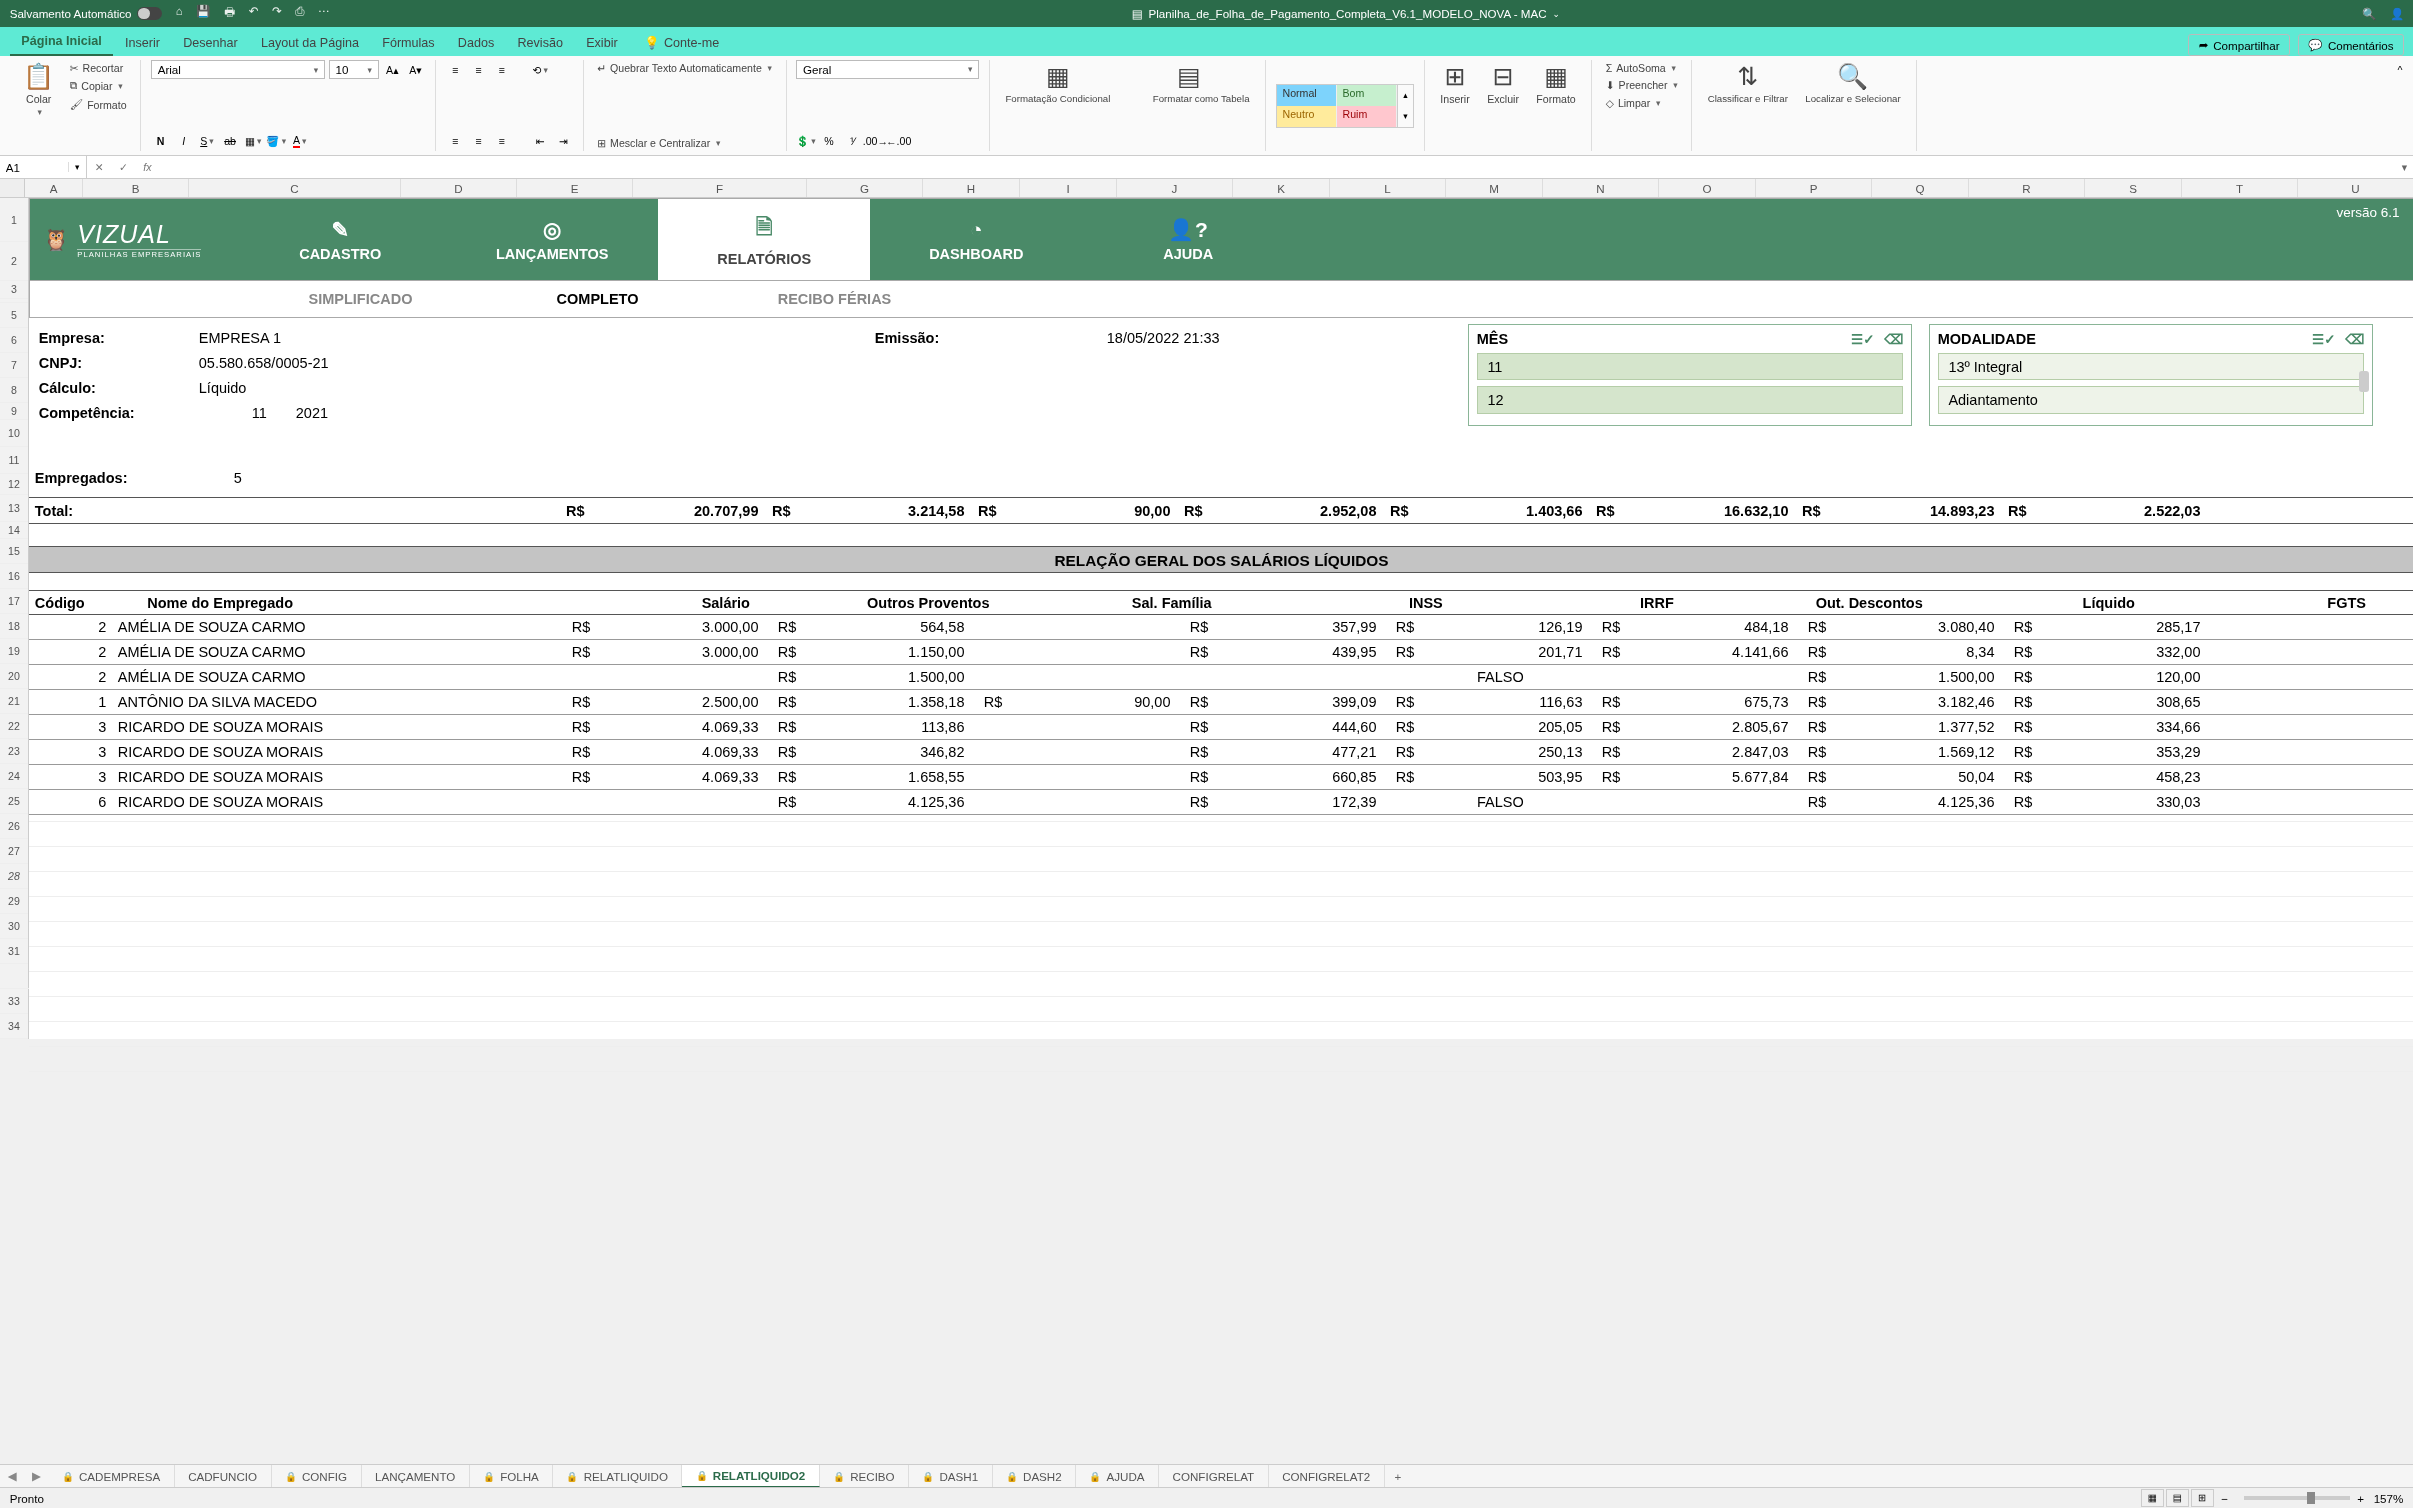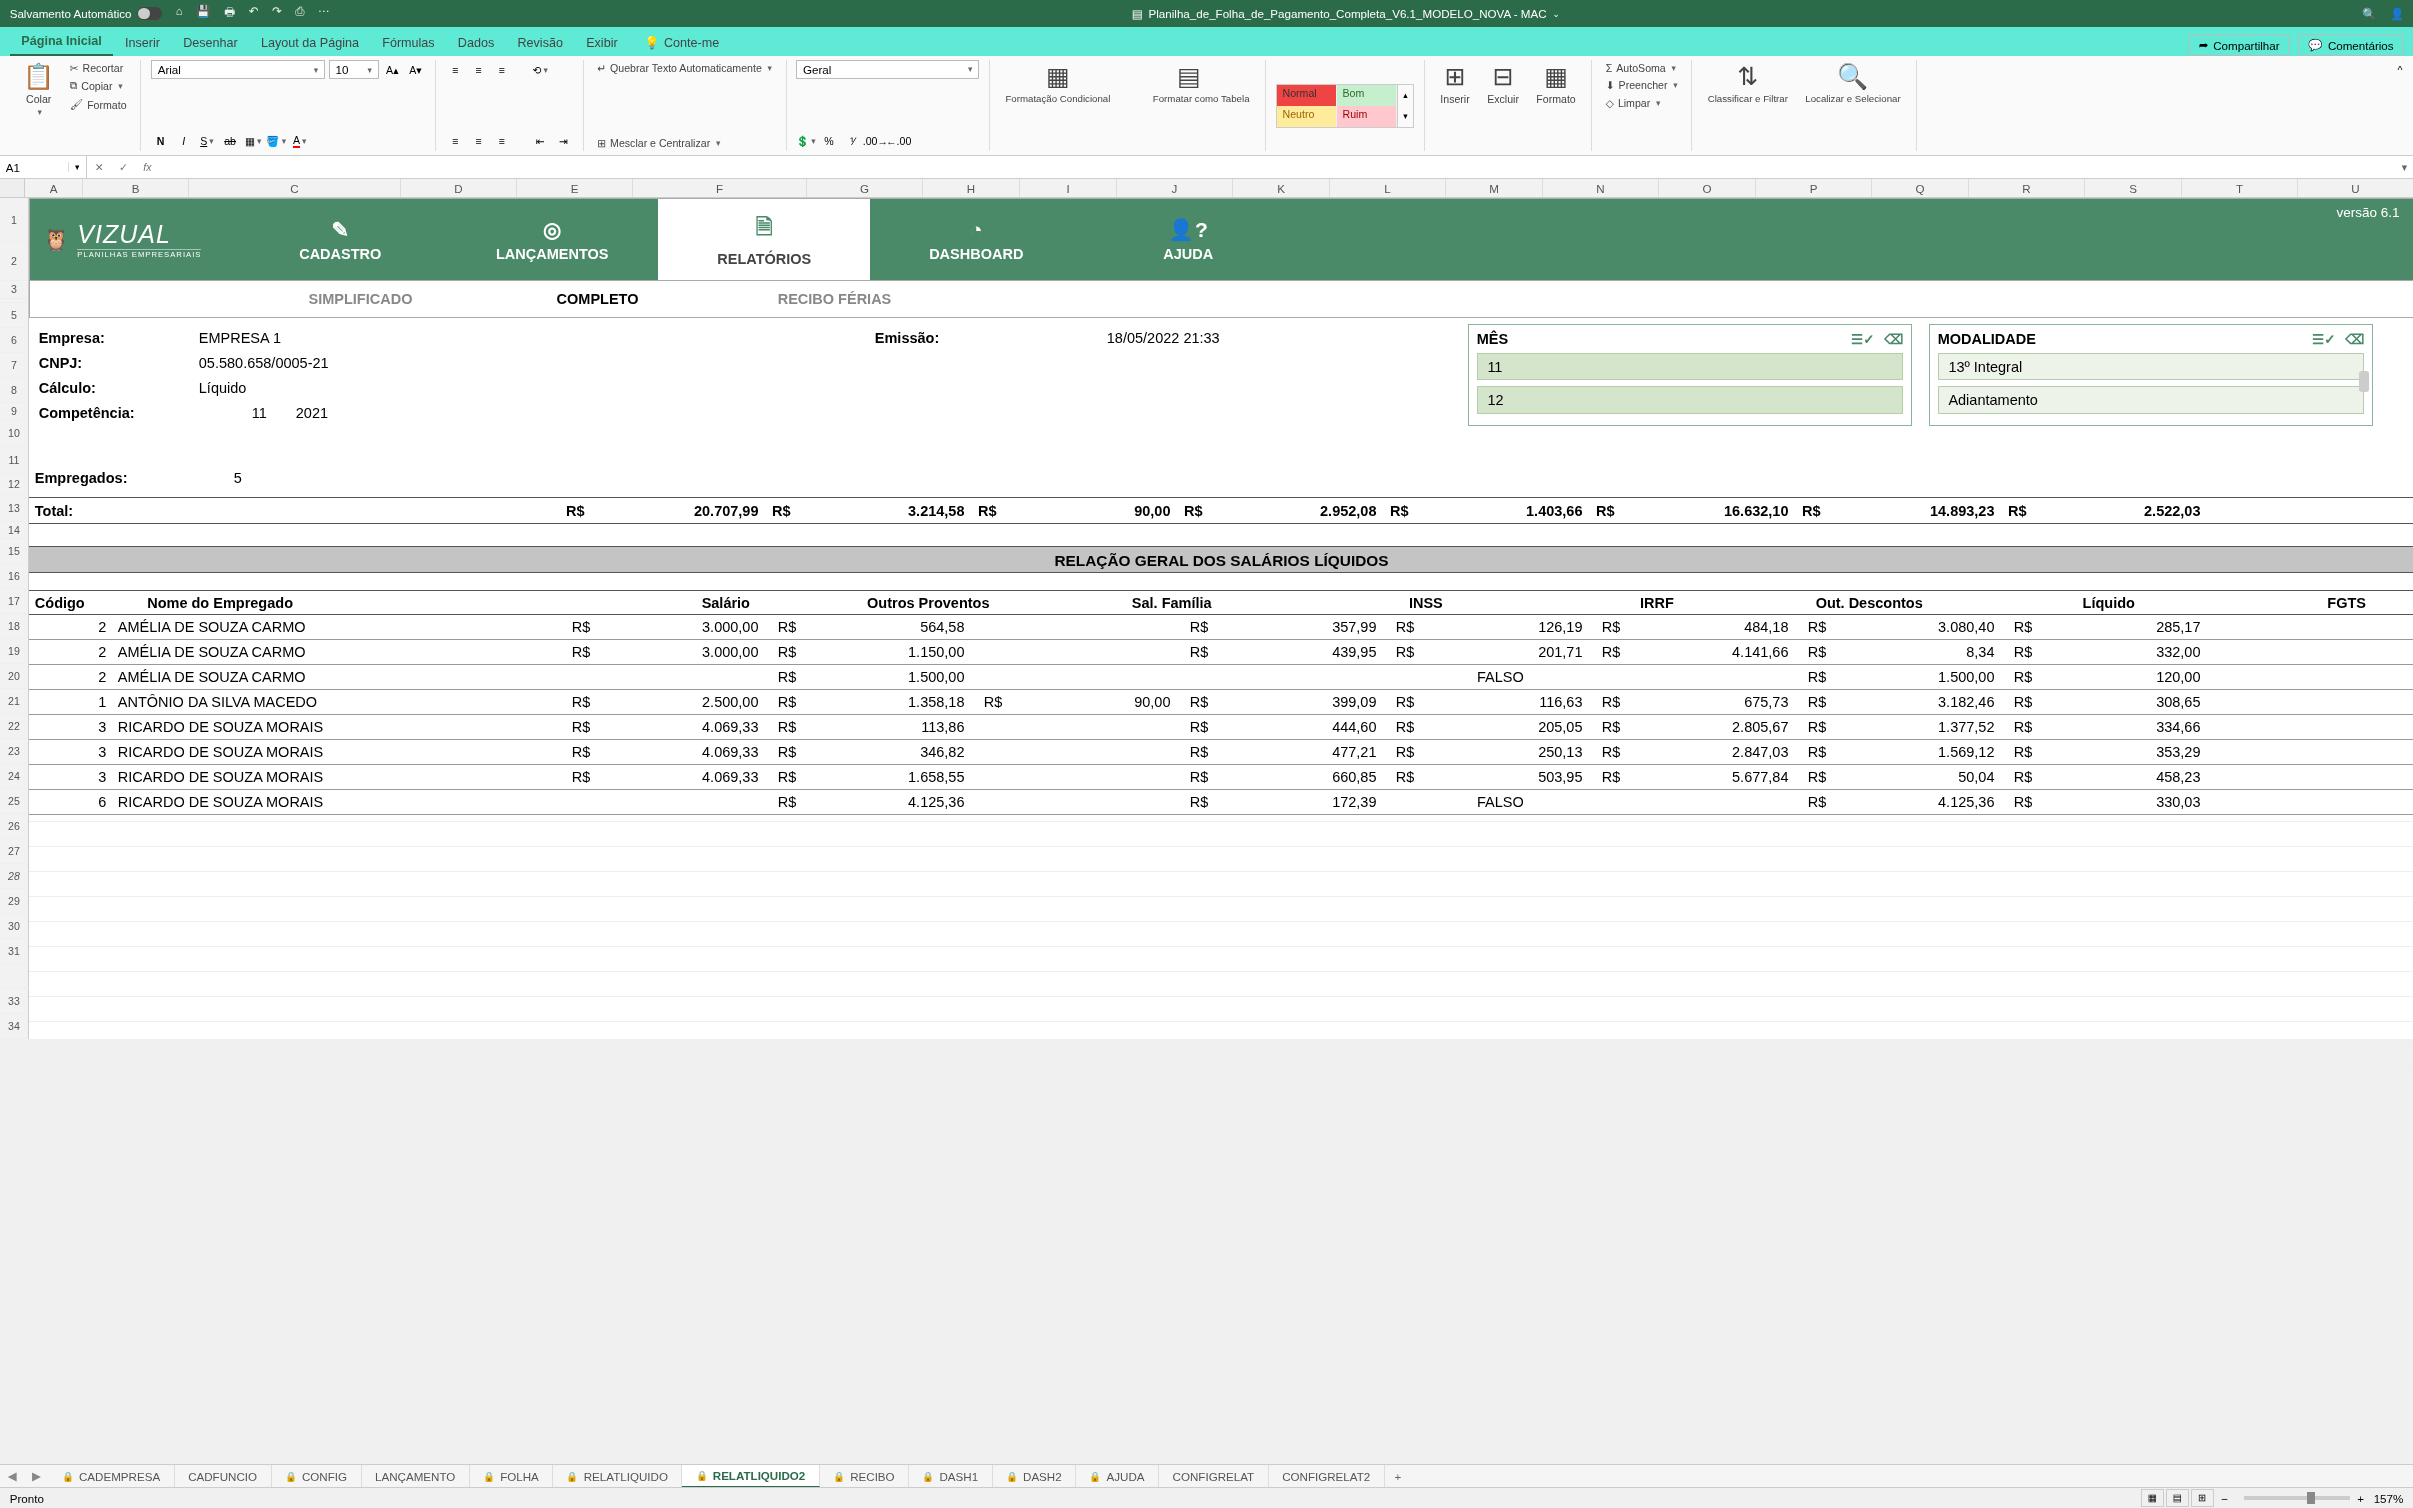--- a/index.html
+++ b/index.html
@@ -30,21 +30,21 @@
 .stack { display:flex; flex-direction:column; gap:1.9px; font-size:10.6px; }
 .icon-btn { display:flex; align-items:center; gap:3.9px; padding:1.9px 3.9px; cursor:pointer; color:#444; }
 .icon-lg { display:flex; flex-direction:column; align-items:center; gap:1.9px; cursor:pointer; color:#444; padding:1.9px 5.8px; }
 .icon-lg .glyph { font-size:25px; }
 .chev { font-size:8.7px; color:#666; margin-left:1.9px; }
 .sel { border:1px solid #bbb; background:#fff; padding:1.9px 5.8px; font-size:11.6px; display:flex; align-items:center; justify-content:space-between; }
 .mini { width:19.3px; height:19.3px; display:inline-flex; align-items:center; justify-content:center; border:1px solid transparent; cursor:pointer; }
 .row { display:flex; gap:3.9px; align-items:center; }
 .style-gal { display:flex; border:1px solid #ccc; }
 .style-cell { width:60px; height:21px; font-size:10.6px; padding:2.9px 5.8px; border-right:1px solid #eee; }
-.sc-normal { background:#ef4444; color:#333; }
+.sc-normal { background:#7dd3fc; color:#333; }
 .sc-bom { background:#c6efce; color:#2b6b2b; }
 .sc-neutro { background:#ffeb9c; color:#9c6500; }
 .sc-ruim { background:#ffc7ce; color:#9c0006; }
 .gal-arrows { display:flex; flex-direction:column; border:1px solid #ccc; border-left:0; }
 .gal-arrows span { width:15.4px; height:21px; display:flex; align-items:center; justify-content:center; font-size:8.7px; cursor:pointer; }
 
 
 .formula-bar { height:23px; background:#fff; border-bottom:1px solid #ccc; display:flex; align-items:center; }
 .namebox { width:87px; border-right:1px solid #ccc; display:flex; align-items:center; height:100%; }
 .namebox input { border:0; width:68px; padding:0 5.8px; font-size:11.6px; }

